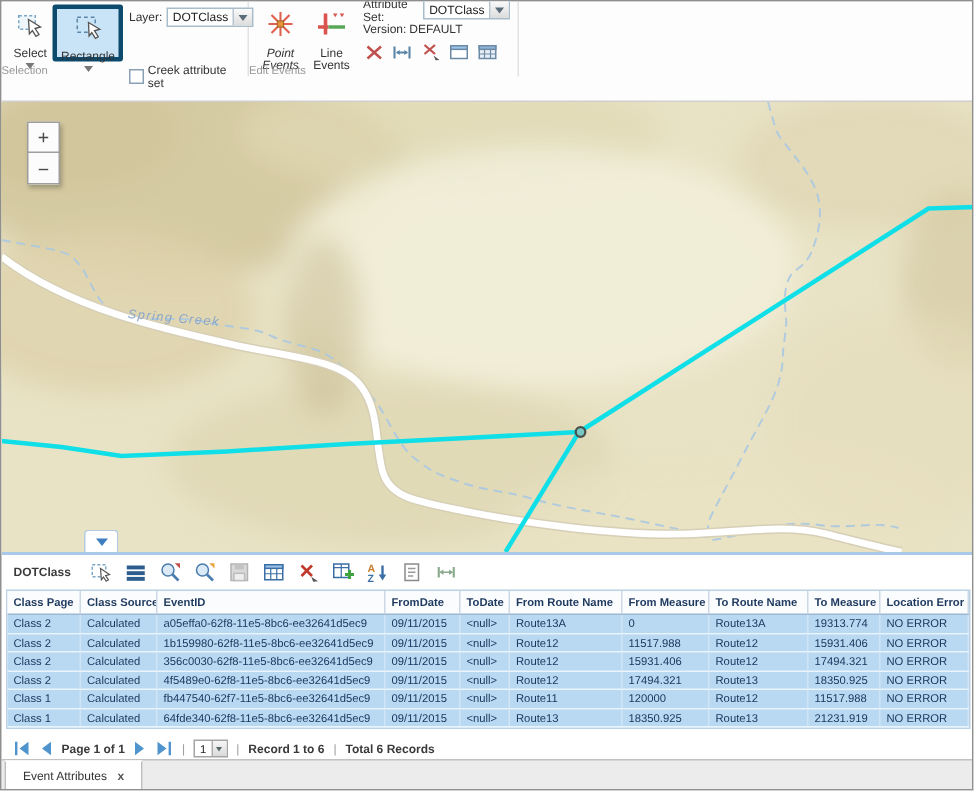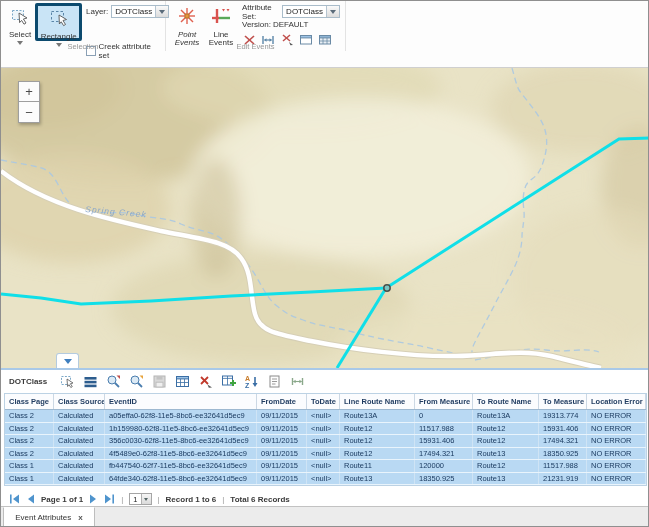--- a/index.html
+++ b/index.html
@@ -7,21 +7,21 @@
   .screen{position:relative;width:649px;height:527px;background:#fff;border:1px solid #8f8f8f;
           font-family:"Liberation Sans",sans-serif;overflow:hidden;cursor:default;}
 
   
   .ribbon{position:absolute;top:0;left:0;width:647px;height:67px;background:#fdfdfd;border-bottom:1px solid #cfcfcf;}
   .tabbar{height:16px;background:#f0f0f0;border-bottom:1px solid #d9d9d9;display:flex;padding-left:8px;}
   .tab{width:46px;display:flex;align-items:center;justify-content:center;font-size:8px;color:#444;}
   .tab.active{background:#fff;border:1px solid #c6c6c6;border-bottom:1px solid #fff;color:#222;margin-bottom:-1px;}
   .ribbon-body{display:flex;height:50px;}
   .group{position:relative;display:flex;padding:2px 5px 10px 4px;border-right:1px solid #e3e3e3;}
-  .group-label{position:absolute;bottom:0;left:0;right:0;text-align:center;font-size:7.5px;color:#979797;}
+  .group-label{position:absolute;bottom:0;left:0;right:0;font-size:7.5px;color:#979797;}
   .big-btn{display:flex;flex-direction:column;align-items:center;justify-content:flex-start;
            width:34px;padding-top:2px;border:1px solid transparent;border-radius:2px;}
   .big-btn .lbl{font-size:8px;color:#333;margin-top:1px;line-height:8px;text-align:center;}
   .big-btn .caret{width:0;height:0;border:3px solid transparent;border-top:4px solid #777;margin-top:2px;}
   .big-btn.active{background:#c9e4f6;border:3px solid #0c4a6e;}
   .rcol{display:flex;flex-direction:column;margin-left:4px;font-size:8px;color:#333;gap:2px;padding-top:2px;}
   .rrow{display:flex;align-items:center;gap:3px;height:13px;}
   .dd{display:flex;align-items:center;height:13px;background:#fff;border:1px solid #a9bcca;}
   .dd .dval{font-size:8px;color:#222;padding:0 3px;flex:1;}
   .dd .dbtn{width:13px;height:100%;background:linear-gradient(#fafafa,#dcdcdc);border-left:1px solid #b5c4d0;
@@ -172,21 +172,21 @@
             <svg width="22" height="20" viewBox="0 0 22 20">
               <line x1="7" y1="3" x2="7" y2="17" stroke="#d9534f" stroke-width="2.4"></line>
               <line x1="2" y1="12" x2="9" y2="12" stroke="#d9534f" stroke-width="2.4"></line>
               <line x1="9" y1="12" x2="20" y2="12" stroke="#58a858" stroke-width="2.4"></line>
               <path d="M12 3 L15 3 L13.5 5.5 Z" fill="#d9534f"></path>
                 <path d="M16.5 3 L19.5 3 L18 5.5 Z" fill="#d9534f"></path>
             </svg>
           </span>
           <span class="lbl">Line Events</span>
         </div>
-        <div class="rcol" style="flex:1;">
+        <div class="rcol" style="flex:1;justify-content:flex-end;">
           <div class="rrow">
             <span>Attribute Set:</span>
             <div class="dd" style="flex:1;">
               <span class="dval">DOTClass</span>
               <span class="dbtn">
                   <i></i>
                 </span>
             </div>
           </div>
           <div class="rrow" style="gap:2px;">
@@ -379,21 +379,21 @@
       </span>
     </div>
 
     <div class="etable">
       <div class="thead">
           <div class="th" style="width: 49px;">Class Page</div>
           <div class="th" style="width: 51px;">Class Source</div>
           <div class="th" style="width: 152px;">EventID</div>
           <div class="th" style="width: 50px;">FromDate</div>
           <div class="th" style="width: 33px;">ToDate</div>
-          <div class="th" style="width: 75px;">Line Route Name</div>
+          <div class="th" style="width: 75px;">From Route Name</div>
           <div class="th" style="width: 58px;">From Measure</div>
           <div class="th" style="width: 66px;">To Route Name</div>
           <div class="th" style="width: 48px;">To Measure</div>
           <div class="th" style="flex: 1 1 0%;">Location Error</div>
         </div>
       <div>
           <div class="tr" style="background: rgb(185, 217, 243);">
             <div class="td" style="width: 49px;">Class 2</div>
             <div class="td" style="width: 51px;">Calculated</div>
             <div class="td" style="width: 152px;">a05effa0-62f8-11e5-8bc6-ee32641d5ec9</div>

